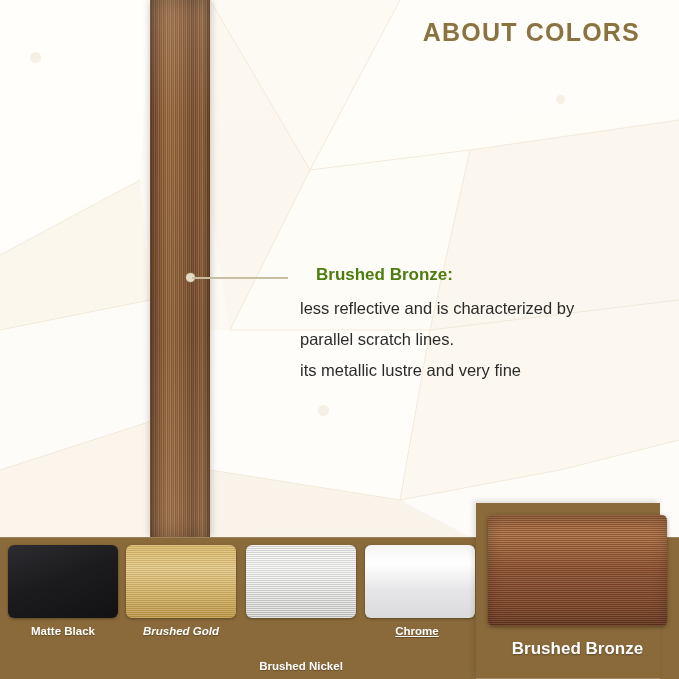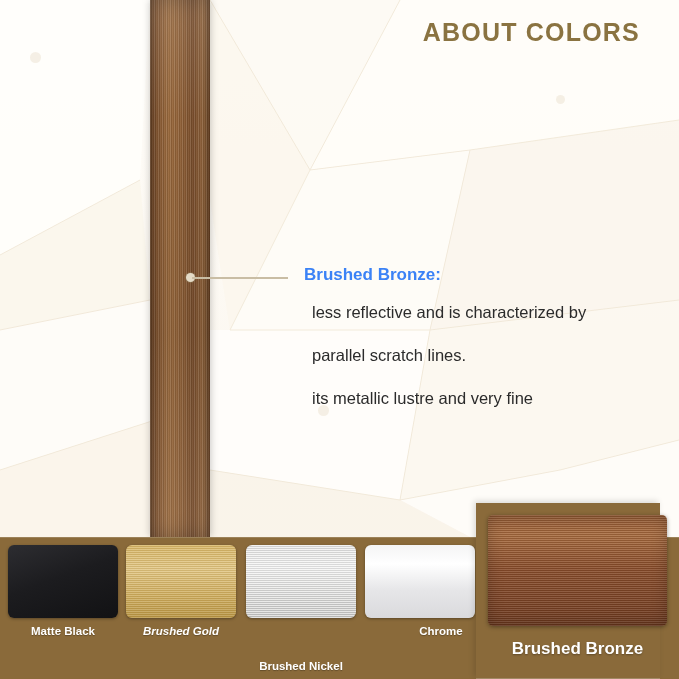--- a/index.html
+++ b/index.html
@@ -121,29 +121,29 @@
   
   #callout {
     position: absolute;
     left: 300px;
     top: 264px;
     width: 350px;
   }
   #callout .heading {
     font-size: 17px;
     font-weight: bold;
-    color: #3b82f6;
-    margin: 0 0 8px 4px;
+    color: #4d7c0f;
+    margin: 0 0 8px 16px;
     line-height: 1.25;
   }
   #callout .body {
     font-size: 16.5px;
     color: #2b2b2b;
     line-height: 31px;
-    margin: 12px;
+    margin: 0;
   }
 
   
   #swatch-band {
     position: absolute;
     left: 0;
     top: 537px;
     width: 679px;
     height: 142px;
     background: #8a6a3a;
@@ -315,21 +315,21 @@
     <div class="swatch sw-matte-black" style="left:8px;"></div>
     <div class="swatch-label" style="left:8px;">Matte Black</div>
 
     <div class="swatch sw-brushed-gold" style="left:126px;"></div>
     <div class="swatch-label" style="left:126px;font-style:italic;">Brushed Gold</div>
 
     <div class="swatch sw-brushed-nickel" style="left:246px;"></div>
     <div class="swatch-label" style="left:246px;margin-top:35px;">Brushed Nickel</div>
 
     <div class="swatch sw-chrome" style="left:365px;"></div>
-    <div class="swatch-label" style="left:386px;">Chrome</div>
+    <div class="swatch-label" style="left:362px;text-decoration:underline;">Chrome</div>
   </div>
 
   <div id="bronze-feature">
     <div class="plate"></div>
     <div class="feature-label">Brushed Bronze</div>
   </div>
 
 </div>
 
 </body></html>

